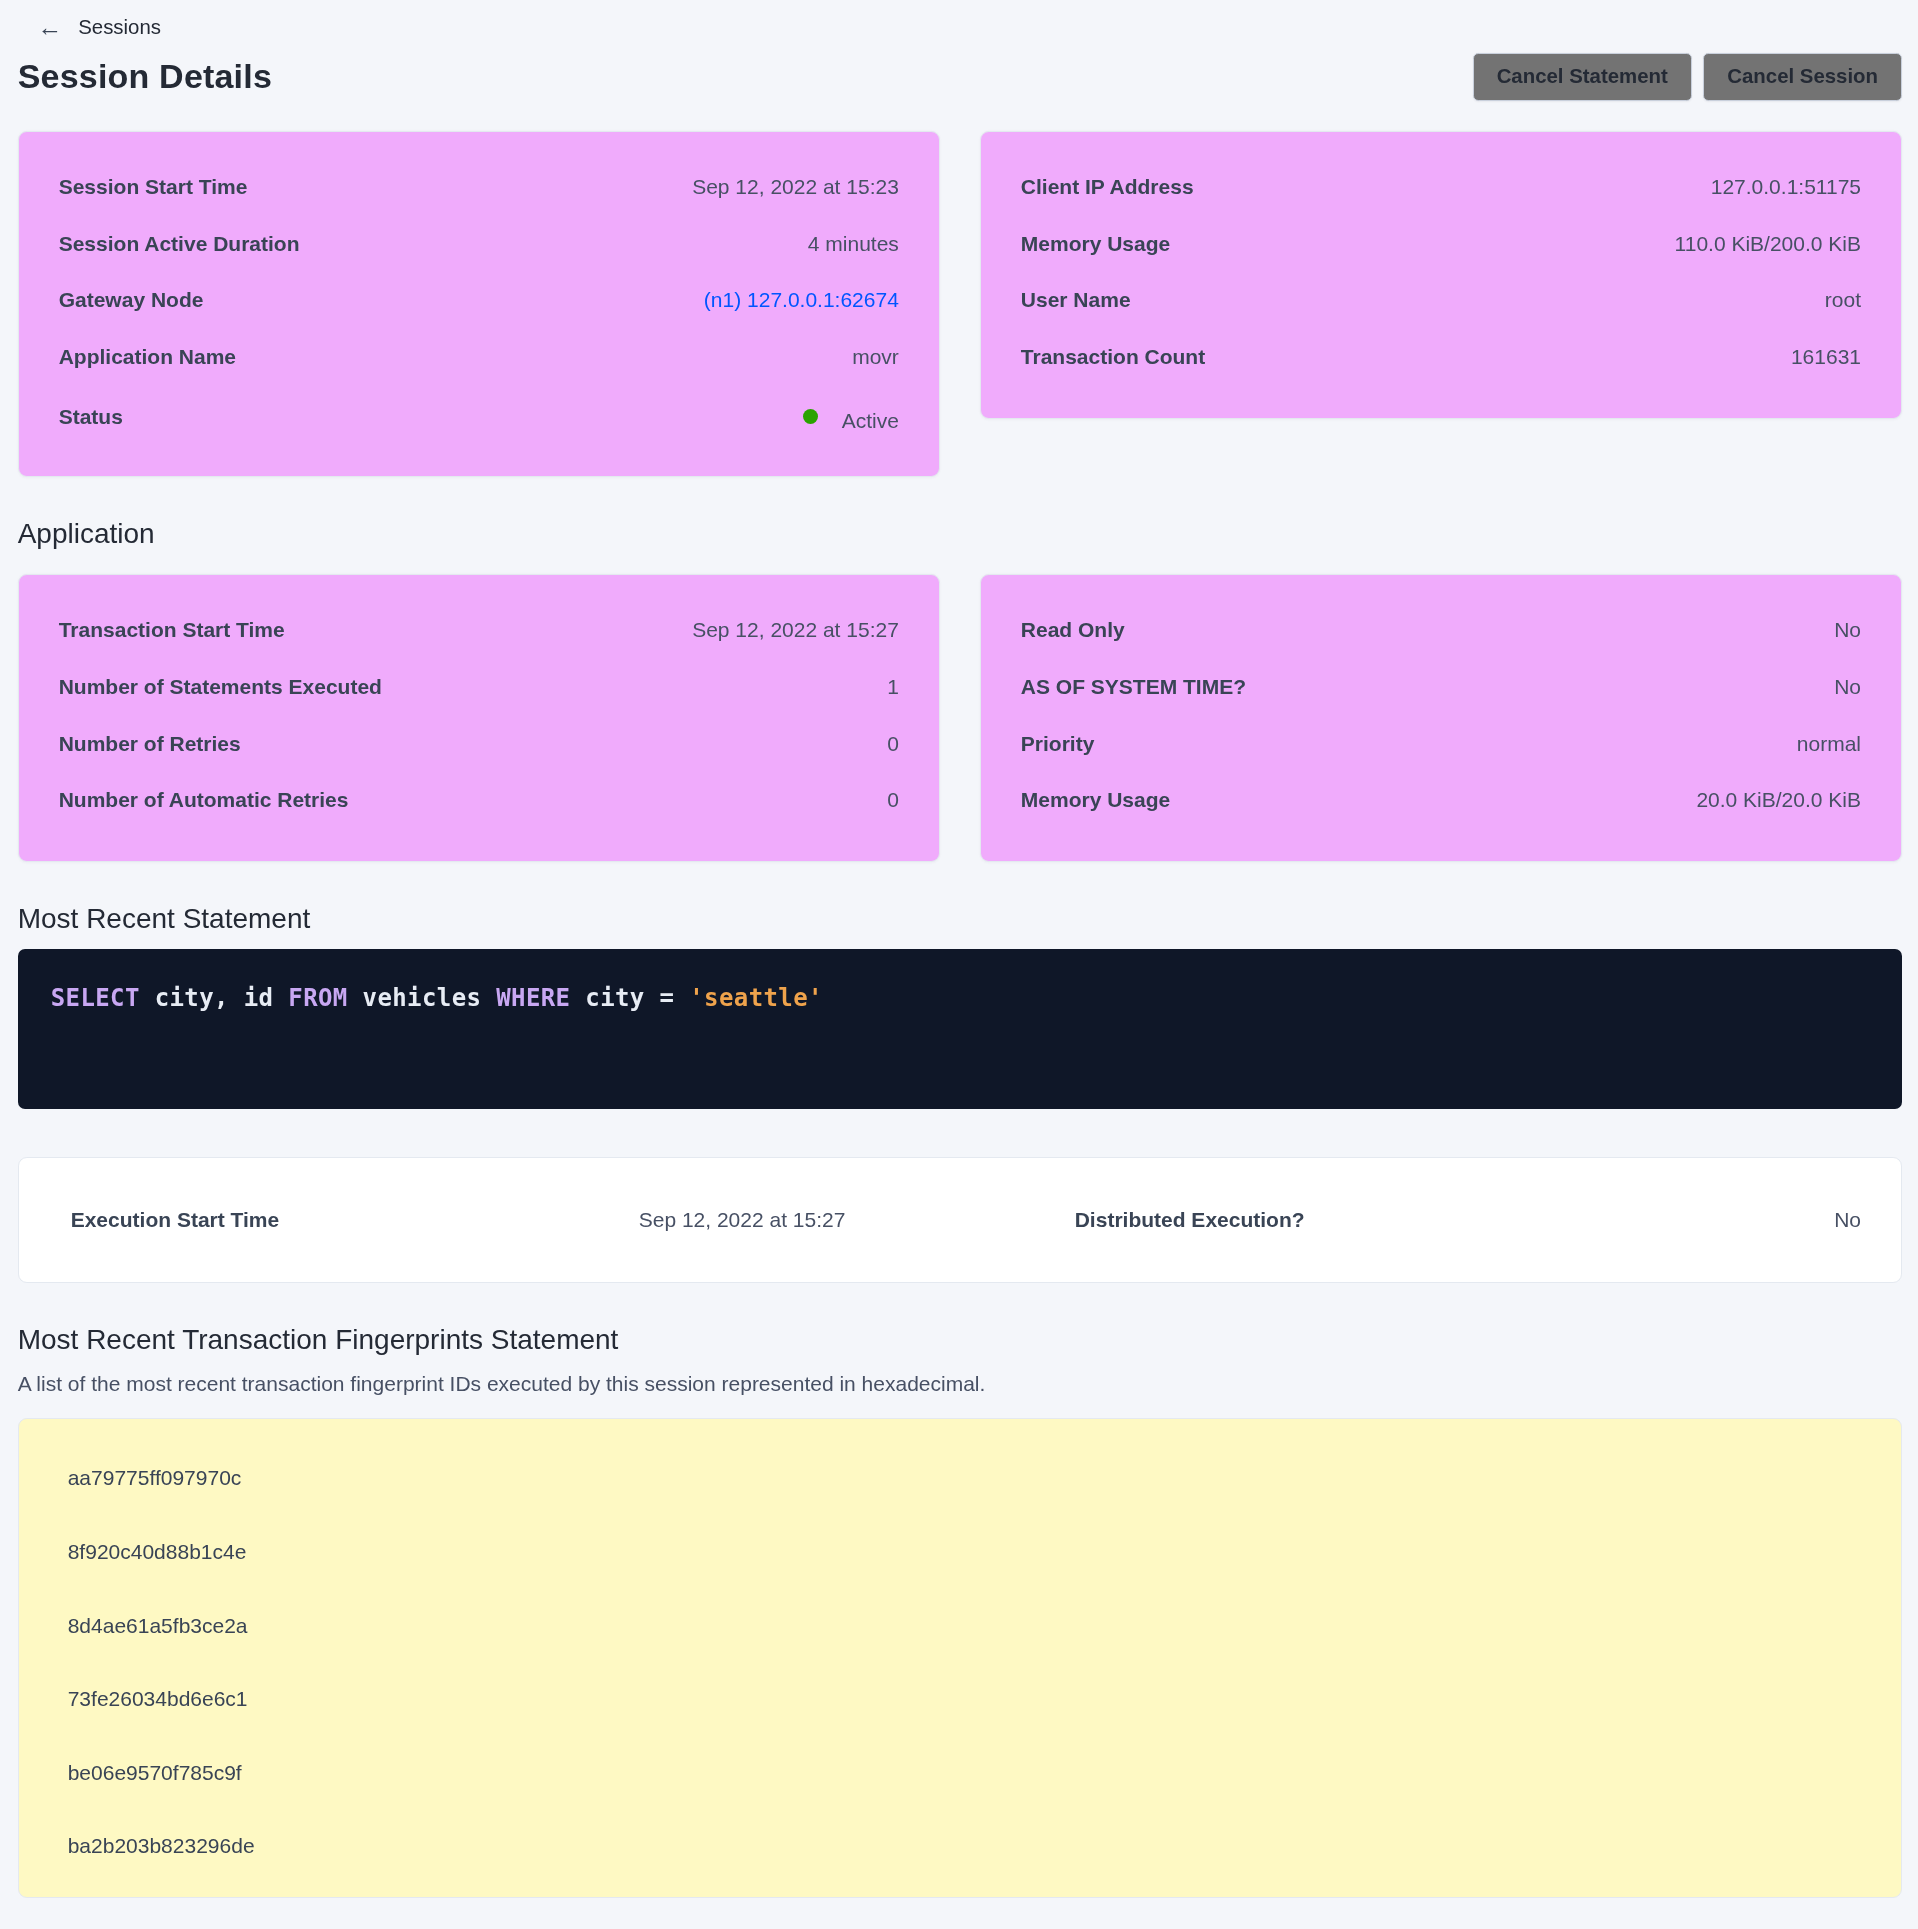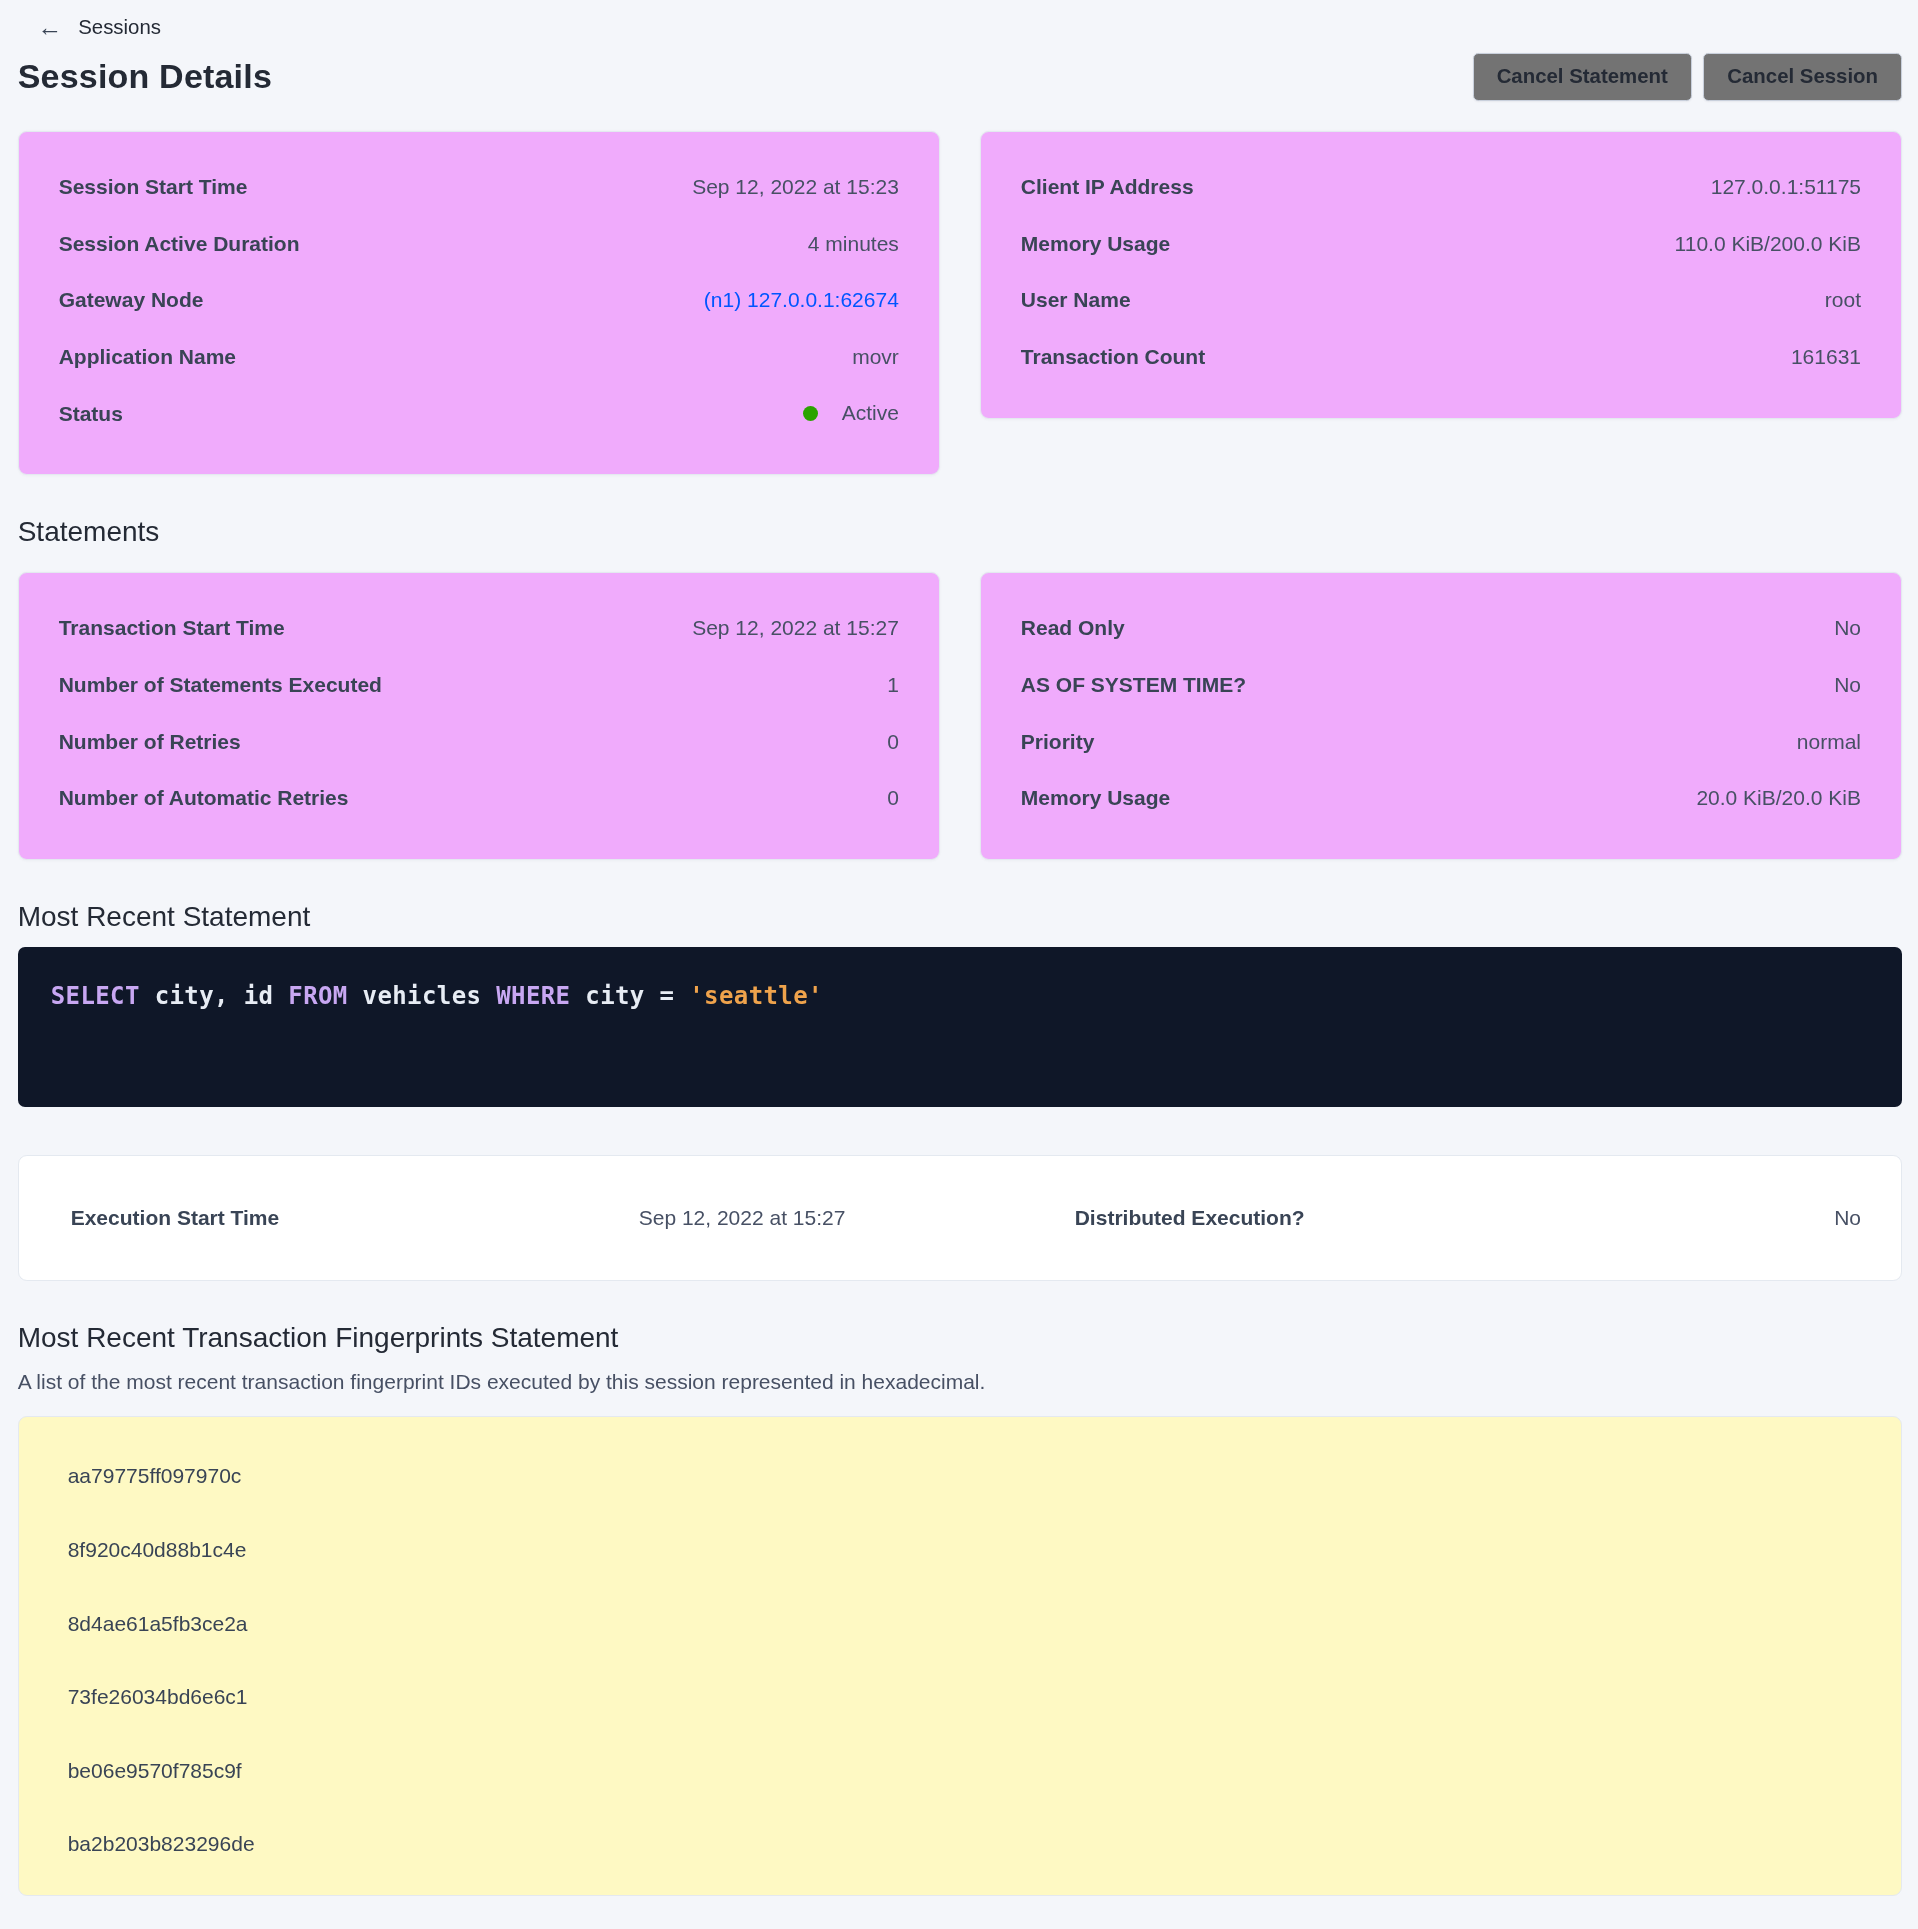--- a/index.html
+++ b/index.html
@@ -51,21 +51,21 @@
   }
   .card{
     background:#f0abfc;border:0.9px solid var(--card-border);border-radius:8.9px;
     padding:43px 40px;box-shadow:0 0.9px 2.7px rgba(36,42,53,.04);
   }
   .sum-row{display:flex;justify-content:space-between;align-items:baseline;min-height:30px;}
   .sum-row + .sum-row{margin-top:26.6px;}
   .sum-label{font-size:21px;font-weight:700;color:var(--label);}
   .sum-value{font-size:21px;color:var(--value);text-align:right;}
   a.sum-value{color:var(--link);text-decoration:none;}
-  .status-wrap{display:inline-flex;align-items:center;gap:24px;}
+  .status-wrap{display:inline-flex;align-items:flex-start;gap:24px;margin-top:8px;}
   .status-dot{width:15px;height:15px;border-radius:50%;background:var(--green);display:inline-block;}
 
   h2.section-title{
     margin:39px 0 0 0;font-size:28px;font-weight:400;color:var(--ink);line-height:35px;
   }
   .cards-grid.sub{margin-top:23px;}
 
   .code-block{
     margin-top:12.4px;background:var(--code-bg);border-radius:7px;
     height:160px;padding:35px 33px;
@@ -152,21 +152,21 @@
           <span class="sum-label">User Name</span>
           <span class="sum-value">root</span>
         </div>
         <div class="sum-row">
           <span class="sum-label">Transaction Count</span>
           <span class="sum-value">161631</span>
         </div>
       </div>
   </div>
 
-  <h2 class="section-title">Statements</h2>
+  <h2 class="section-title">Application</h2>
 
   <div class="cards-grid sub">
     <div class="card">
         <div class="sum-row">
           <span class="sum-label">Transaction Start Time</span>
           <span class="sum-value">Sep 12, 2022 at 15:27</span>
         </div>
         <div class="sum-row">
           <span class="sum-label">Number of Statements Executed</span>
           <span class="sum-value">1</span>

